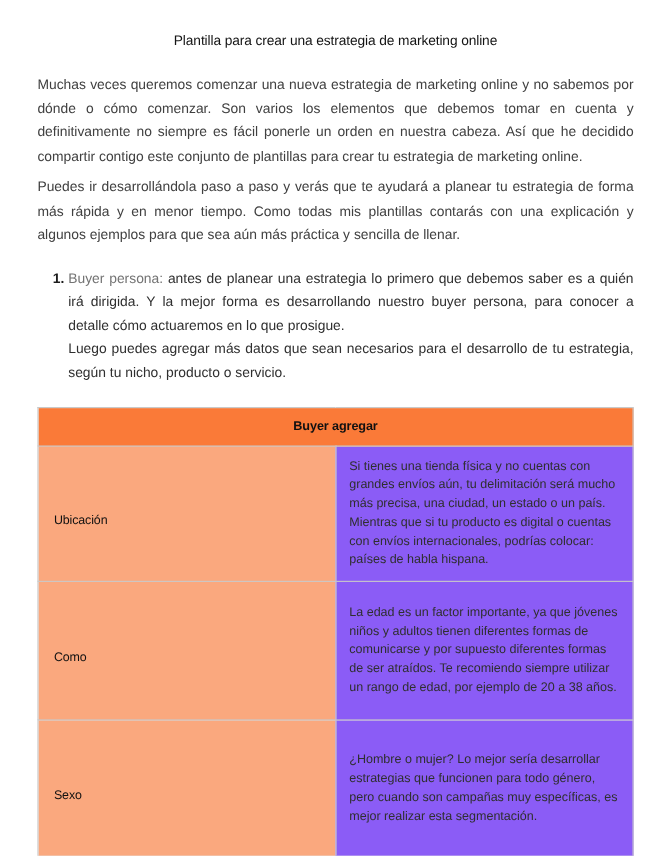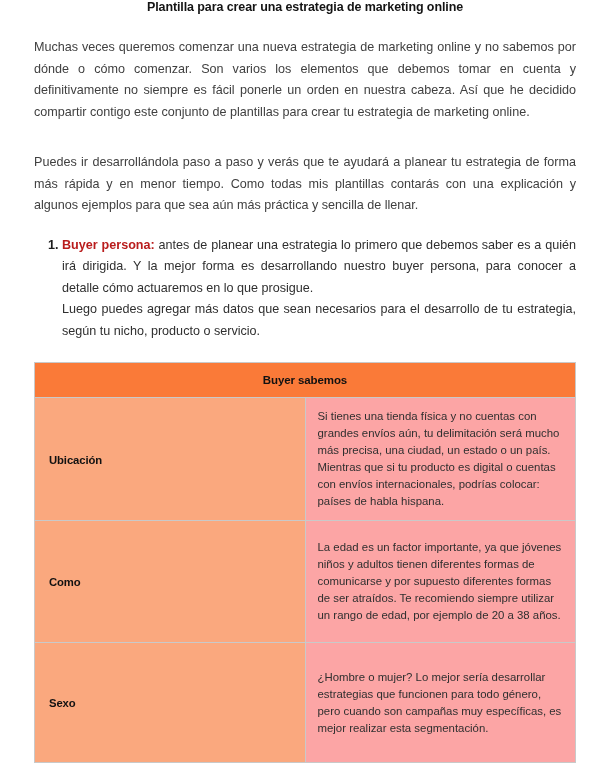--- a/index.html
+++ b/index.html
@@ -18,36 +18,37 @@
   .page {
     position: relative;
     width: 610px;
     height: 778px;
     box-sizing: border-box;
     padding: 0 34px;
   }
   .doc-title {
     text-align: center;
     font-size: 12.5px;
-    font-weight: bold;
+    font-weight: normal;
     color: #141414;
     letter-spacing: -0.1px;
     margin: 0;
+    padding-top: 30px;
     padding-bottom: 0;
     line-height: 1.2;
   }
   .para {
     text-align: justify;
     font-size: 12.6px;
     line-height: 21.5px;
     color: #404040;
     margin: 0;
   }
   .para-1 { margin-top: 22px; }
-  .para-2 { margin-top: 29px; }
+  .para-2 { margin-top: 7px; }
 
   .list-block {
     margin-top: 18px;
     display: flex;
     align-items: flex-start;
   }
   .list-marker {
     width: 28px;
     flex: 0 0 28px;
     font-size: 12.6px;
@@ -59,22 +60,22 @@
     box-sizing: border-box;
   }
   .list-body {
     flex: 1 1 auto;
     font-size: 12.6px;
     line-height: 21.5px;
     color: #2f2f2f;
     text-align: justify;
   }
   .list-body .lead {
-    font-weight: bold;
-    color: #b91c1c;
+    font-weight: normal;
+    color: #737373;
   }
   .list-body .seg2 {
     display: block;
     text-align: justify;
   }
 
   table.bp-table {
     margin-top: 20px;
     width: 542px;
     border-collapse: collapse;
@@ -92,27 +93,27 @@
     font-weight: bold;
     text-align: center;
     height: 28px;
     padding: 3px 6px;
     letter-spacing: -0.1px;
   }
   td.bp-label {
     background: #faa87e;
     width: 118px;
     font-size: 11.3px;
-    font-weight: bold;
+    font-weight: normal;
     color: #111111;
-    padding: 7px 0 6px 14px;
+    padding: 18px 0 6px 14px;
     letter-spacing: -0.1px;
   }
   td.bp-content {
-    background: #fca5a5;
+    background: #8b5cf6;
     font-size: 11.4px;
     line-height: 17px;
     color: #2f2f2f;
     padding: 10px 12px 10px 12px;
   }
   tr.r-ubicacion td { height: 96px; }
   tr.r-edad td { height: 101px; }
   tr.r-sexo td { height: 99px; }
 
   .footer {
@@ -141,21 +142,21 @@
     <div class="list-marker">1.</div>
     <div class="list-body">
       <span class="lead">Buyer persona:</span><span> antes de planear una estrategia lo primero que debemos saber es a quién irá dirigida. Y la mejor forma es desarrollando nuestro buyer persona, para conocer a detalle cómo actuaremos en lo que prosigue.</span>
       <span class="seg2">Luego puedes agregar más datos que sean necesarios para el desarrollo de tu estrategia, según tu nicho, producto o servicio.</span>
     </div>
   </div>
 
   <table class="bp-table">
     <thead>
       <tr>
-        <th class="bp-head" colspan="2">Buyer sabemos</th>
+        <th class="bp-head" colspan="2">Buyer agregar</th>
       </tr>
     </thead>
     <tbody>
       <tr class="r-ubicacion">
         <td class="bp-label">Ubicación</td>
         <td class="bp-content">Si tienes una tienda física y no cuentas con grandes envíos aún, tu delimitación será mucho más precisa, una ciudad, un estado o un país. Mientras que si tu producto es digital o cuentas con envíos internacionales, podrías colocar: países de habla hispana.</td>
       </tr>
       <tr class="r-edad">
         <td class="bp-label">Como</td>
         <td class="bp-content">La edad es un factor importante, ya que jóvenes niños y adultos tienen diferentes formas de comunicarse y por supuesto diferentes formas de ser atraídos. Te recomiendo siempre utilizar un rango de edad, por ejemplo de 20 a 38 años.</td>

